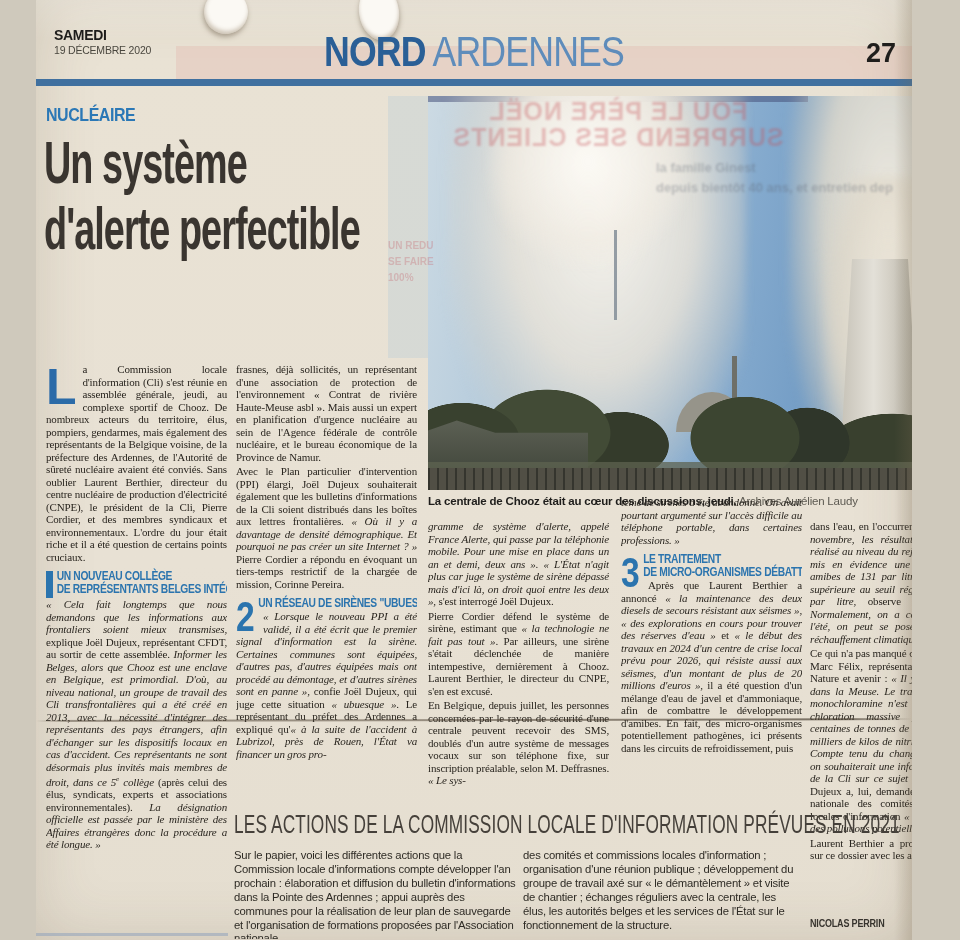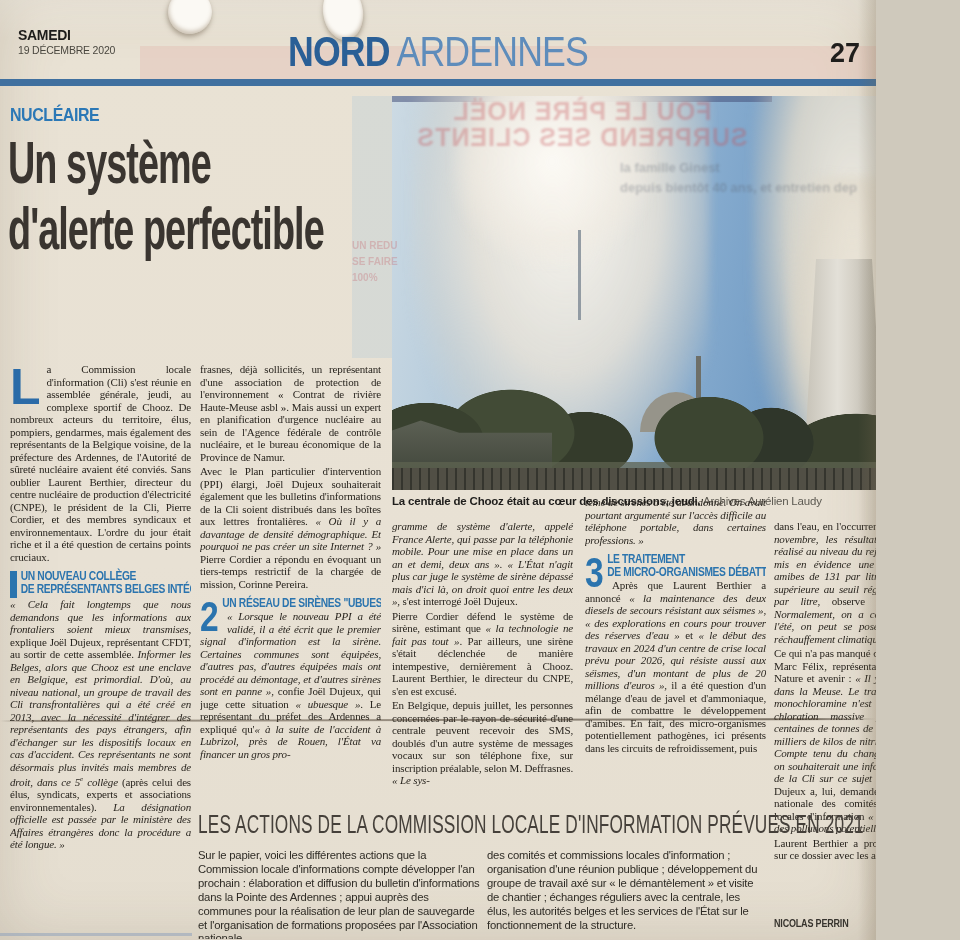--- a/index.html
+++ b/index.html
@@ -1,20 +1,20 @@
 <!DOCTYPE html>
 <html lang="fr"><head>
 <meta charset="utf-8">
 <style>
   html,body{margin:0;padding:0;background:#cfc9bc;}
   .paper{position:relative;width:876px;height:940px;overflow:hidden;
     background:
       linear-gradient(180deg, #f2ede2 0%, #e9e2d4 4%, #e8e1d4 60%, #e5ded0 100%);
     box-shadow:inset 0 0 60px rgba(95,80,58,0.18);
-    font-family:"Liberation Serif", serif;color:#28241e;}
+    font-family:"Liberation Serif", serif;color:#28241e;margin-left:36px;}
   
   .tint{position:absolute;pointer-events:none;}
   .crease{position:absolute;left:0;top:719px;width:100%;height:2px;
     background:linear-gradient(to right, rgba(60,48,34,0) 0%, rgba(60,48,34,.45) 4%, rgba(70,58,44,.5) 45%, rgba(55,45,32,.62) 93%, rgba(60,48,34,0) 100%);
     transform:rotate(-0.12deg);}
   .edge-right{position:absolute;right:0;top:0;width:18px;height:100%;
     background:linear-gradient(to right, rgba(120,105,80,0), rgba(120,105,80,0.25));}
   .bottom-line{position:absolute;left:0;top:933px;width:192px;height:3px;background:#8fa3bb;opacity:.55;}
   .tear{position:absolute;background:#fbf9f4;border-radius:50%;
     box-shadow:0 3px 5px rgba(110,95,75,.5), inset 0 -3px 4px rgba(150,130,105,.45);}

